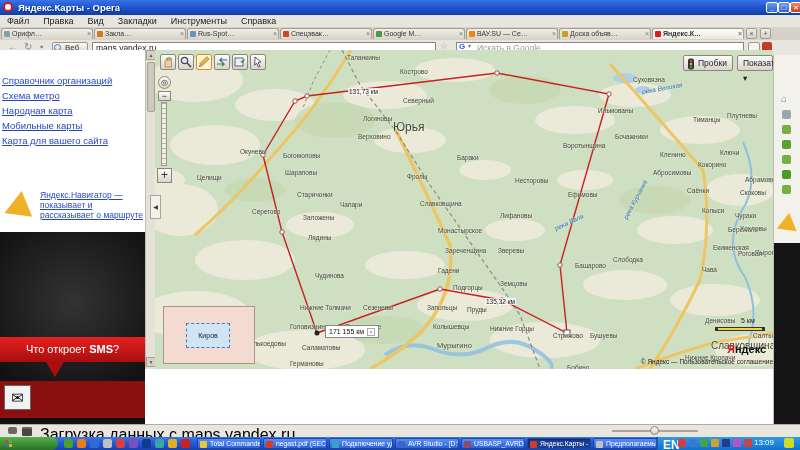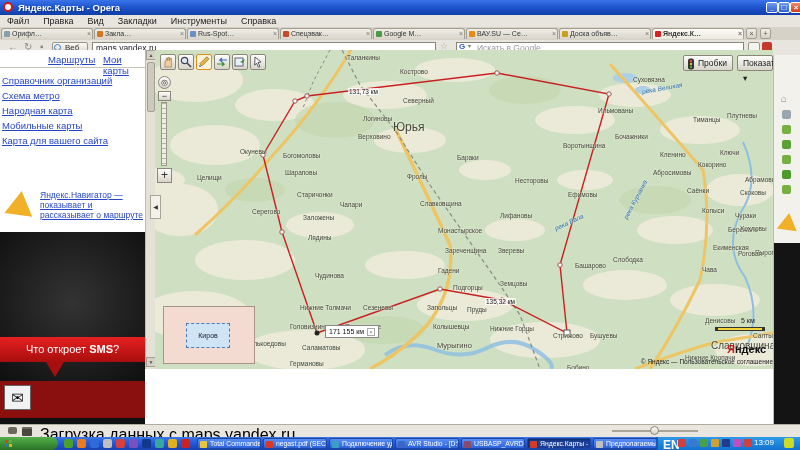--- a/index.html
+++ b/index.html
@@ -240,24 +240,20 @@
           <path d="M2 6 L5 3 M4 7 L7 4" stroke="#333" stroke-width="1.4"></path>
           <rect x="1" y="5" width="3.4" height="3.4" rx="1.6" fill="none" stroke="#333"></rect>
           <rect x="5.6" y="1.6" width="3.4" height="3.4" rx="1.6" fill="none" stroke="#333"></rect>
         </svg>
       <span>Ссылка</span>
     </div>
     <div id="hint" class="abs">Например, банки</div>
   </div>
 
   <div id="sidebar" class="abs">
-    <div id="sb-tabs" class="abs">
-        <span class="sb-tab" style="left: 48px;">Маршруты</span>
-        <span class="sb-tab" style="left: 103px;">Мои карты</span>
-      </div>
     <div id="sb-links">
         <span class="sb-link" style="top: 25px;">Справочник организаций</span>
         <span class="sb-link" style="top: 40px; text-align: center;">Схема метро</span>
         <span class="sb-link" style="top: 55px;">Народная карта</span>
         <span class="sb-link" style="top: 70px;">Мобильные карты</span>
         <span class="sb-link" style="top: 85px;">Карта для вашего сайта</span>
       </div>
     <div id="promo-tri" class="abs"></div>
     <div id="promo-text" class="abs">Яндекс.Навигатор — показывает и рассказывает о маршруте</div>
     <div id="ad" class="abs">

